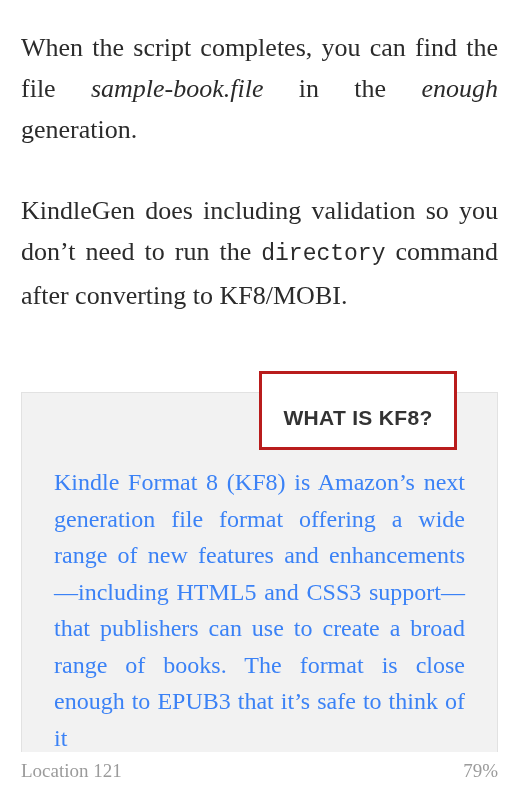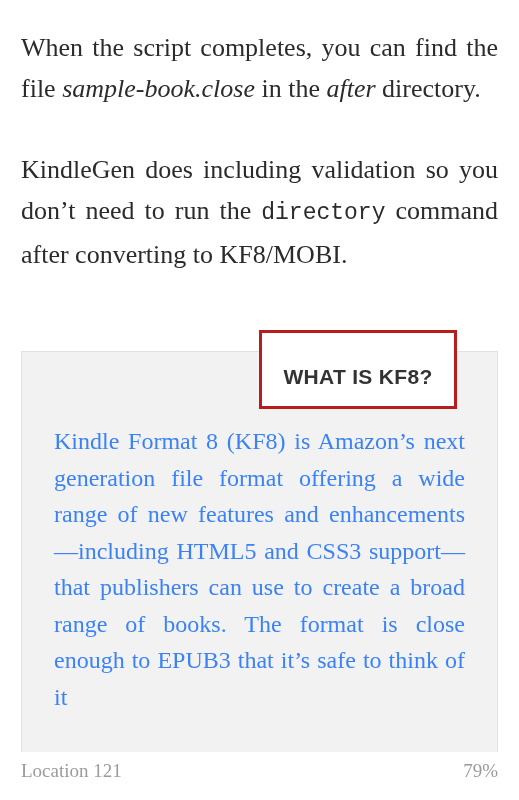--- a/index.html
+++ b/index.html
@@ -154,21 +154,21 @@
     white-space: nowrap;
   }
 </style>
 </head>
 <body>
 
 <div id="reader">
 
   <div id="content">
 
-    <p class="para first"><span>When the script completes, you can find the file </span><span class="ital">sample-book.close</span><span> in the </span><span class="ital">after</span><span> directory.</span></p>
+    <p class="para first"><span>When the script completes, you can find the file </span><span class="ital">sample-book.file</span><span> in the </span><span class="ital">enough</span><span> generation.</span></p>
 
     <p class="para second"><span>KindleGen does including validation so you don’t need to run the </span><span class="mono">directory</span><span> command after converting to KF8/MOBI.</span></p>
 
     <div id="sidebar-block">
 
       <div id="sidebar-box"></div>
 
       <div id="sidebar-body">
         <p class="sidebar-para">Kindle Format 8 (KF8) is Amazon’s next generation file format offering a wide range of new features and enhancements—including HTML5 and CSS3 support—that publishers can use to create a broad range of books. The format is close enough to EPUB3 that it’s safe to think of it</p>
       </div>

